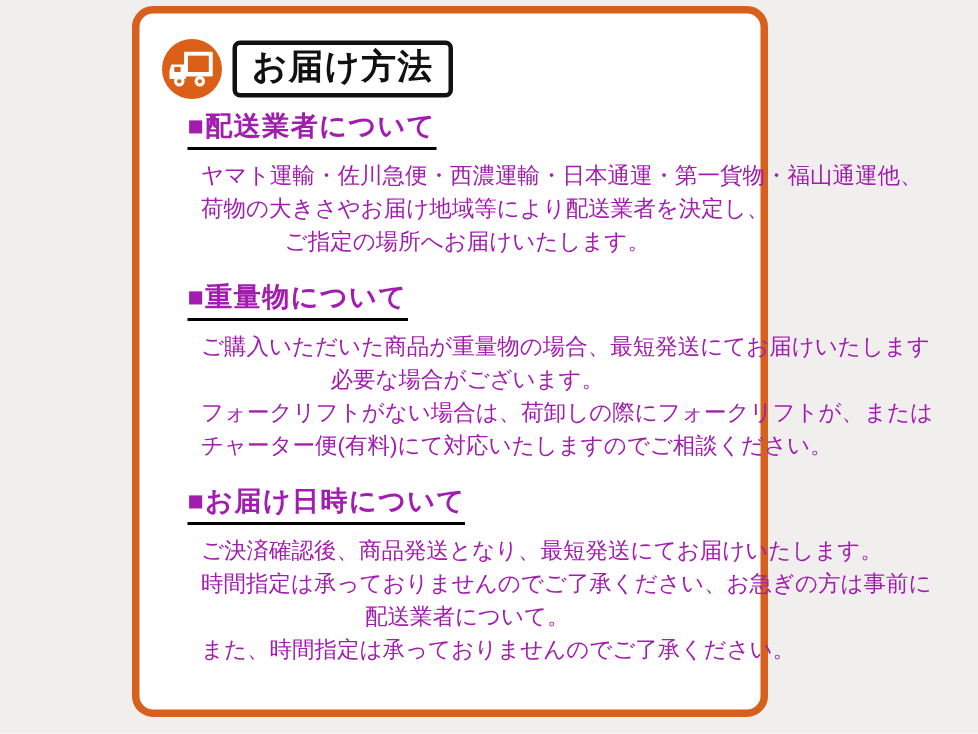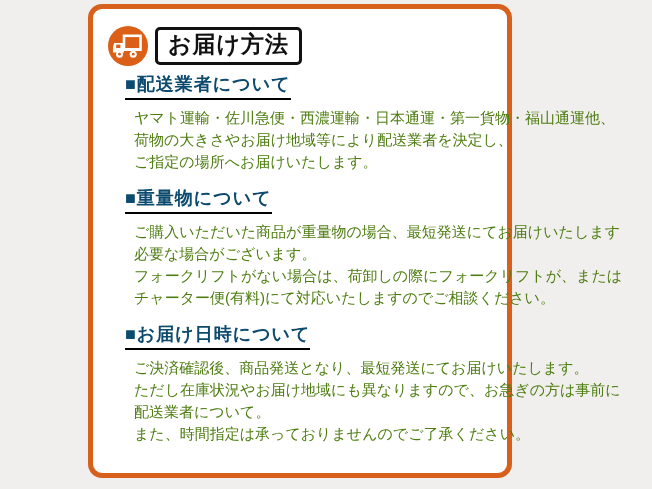--- a/index.html
+++ b/index.html
@@ -46,34 +46,35 @@
     letter-spacing: 1px;
     line-height: 1.1;
   }
   .sections {
     margin: 6px 0 0 17px;
   }
   .section-title {
     display: inline-block;
     font-size: 18px;
     font-weight: bold;
-    color: #0c4a6e;
+    color: #a21caf;
     letter-spacing: 1px;
     padding-bottom: 2px;
     border-bottom: 2px solid #000000;
     margin: 0;
   }
   .section-lines {
     margin: 7px 0 13px 9px;
   }
   .body-line {
     font-size: 15px;
     line-height: 22px;
-    color: #4d7c0f;
+    color: #a21caf;
     white-space: nowrap;
+    text-align: center;
   }
 </style>
 </head>
 <body>
 
 <div class="panel">
   <div class="panel-header">
     <span class="truck-badge">
       <svg viewBox="0 0 40 40" width="40" height="40" aria-hidden="true">
         <circle cx="20" cy="20" r="20" fill="#db5f17"></circle>
@@ -97,18 +98,18 @@
           <div class="body-line">ご指定の場所へお届けいたします。</div>
         </div></div>
       <div class="section"><h2 class="section-title">■重量物について</h2><div class="section-lines">
           <div class="body-line">ご購入いただいた商品が重量物の場合、最短発送にてお届けいたします</div>
           <div class="body-line">必要な場合がございます。</div>
           <div class="body-line">フォークリフトがない場合は、荷卸しの際にフォークリフトが、または</div>
           <div class="body-line">チャーター便(有料)にて対応いたしますのでご相談ください。</div>
         </div></div>
       <div class="section"><h2 class="section-title">■お届け日時について</h2><div class="section-lines">
           <div class="body-line">ご決済確認後、商品発送となり、最短発送にてお届けいたします。</div>
-          <div class="body-line">ただし在庫状況やお届け地域にも異なりますので、お急ぎの方は事前に</div>
+          <div class="body-line">時間指定は承っておりませんのでご了承ください、お急ぎの方は事前に</div>
           <div class="body-line">配送業者について。</div>
           <div class="body-line">また、時間指定は承っておりませんのでご了承ください。</div>
         </div></div>
     </div>
 </div>
 
 </body></html>

